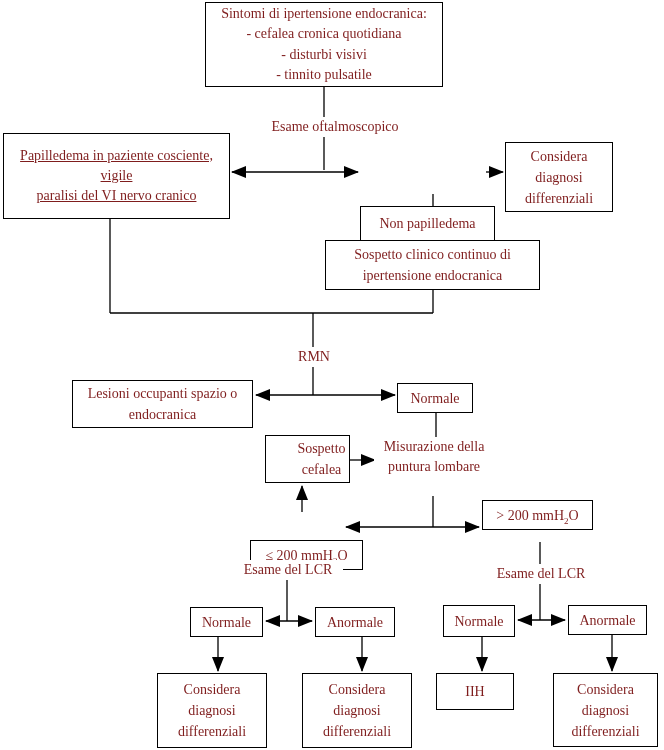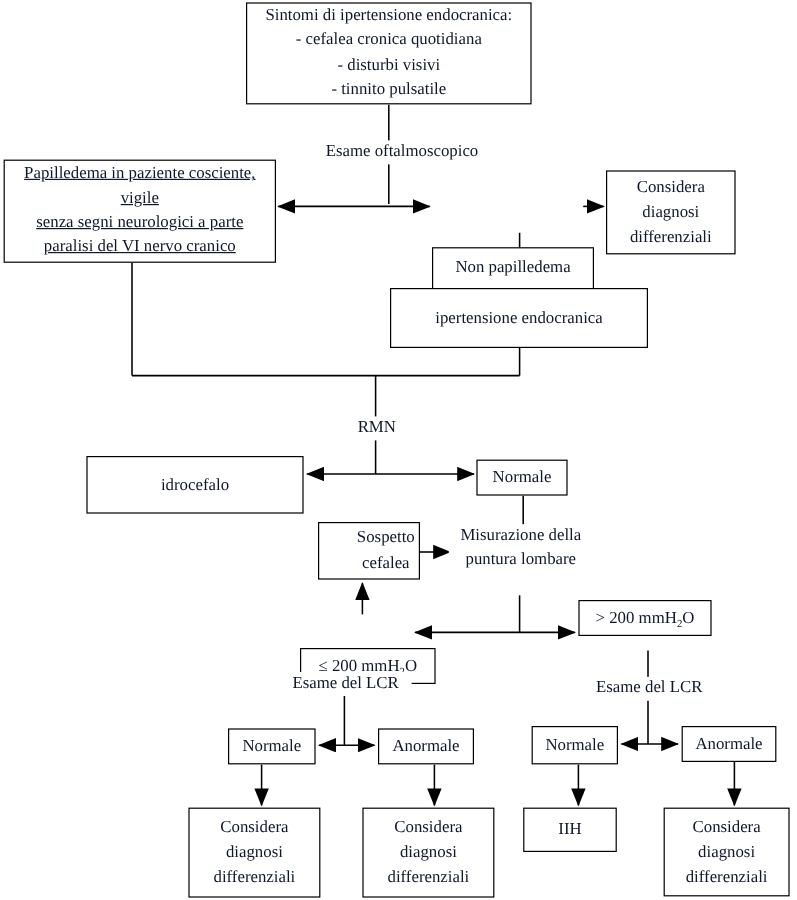--- a/index.html
+++ b/index.html
@@ -1,19 +1,19 @@
 <!DOCTYPE html>
 <html><head>
 <meta charset="utf-8">
 <style>
   html,body { margin:0; padding:0; background:#ffffff; }
   .stage {
     position:relative; width:661px; height:750px;
     background:#ffffff; overflow:hidden;
-    font-family:"Liberation Serif", serif; color:#0f172a;
+    font-family:"Liberation Serif", serif; color:#7f1d1d;
   }
   .connectors { position:absolute; left:0; top:0; }
   .box {
     position:absolute; box-sizing:border-box;
     border:1.5px solid #000; background:#fff;
     display:flex; flex-direction:column; align-items:center; justify-content:center;
     text-align:center; font-size:14px; line-height:1.5;
   }
   .lbl {
     position:absolute; background:#fff; text-align:center;
@@ -62,40 +62,41 @@
   <div class="box" style="left:205px; top:2px; width:238px; height:85px; line-height:1.45;">
     <div>Sintomi di ipertensione endocranica:</div>
     <div>- cefalea cronica quotidiana</div>
     <div>- disturbi visivi</div>
     <div>- tinnito pulsatile</div>
   </div>
 
   <div class="box" style="left:3px; top:133px; width:227px; height:86px; line-height:1.45;text-decoration:underline;">
     <div>Papilledema in paziente cosciente,</div>
     <div>vigile</div>
-    <div>senza segni neurologici a parte</div>
     <div>paralisi del VI nervo cranico</div>
   </div>
 
   <div class="box" style="left:360px; top:158px; width:135px; height:35px;margin-top:48px;">
     <div>Non papilledema</div>
   </div>
 
   <div class="box" style="left:505px; top:142px; width:108px; height:70px;">
     <div>Considera</div>
     <div>diagnosi</div>
     <div>differenziali</div>
   </div>
 
   <div class="box" style="left:325px; top:240px; width:215px; height:50px;">
+    <div>Sospetto clinico continuo di</div>
     <div>ipertensione endocranica</div>
   </div>
 
   <div class="box" style="left:72px; top:380px; width:181px; height:48px;">
-    <div>idrocefalo</div>
+    <div>Lesioni occupanti spazio o</div>
+    <div>endocranica</div>
   </div>
 
   <div class="box" style="left:397px; top:383px; width:76px; height:30px;">
     <div>Normale</div>
   </div>
 
   <div class="box" style="left:265px; top:435px; width:85px; height:48px;padding-left:28px;">
     <div>Sospetto</div>
     <div>cefalea</div>
   </div>

